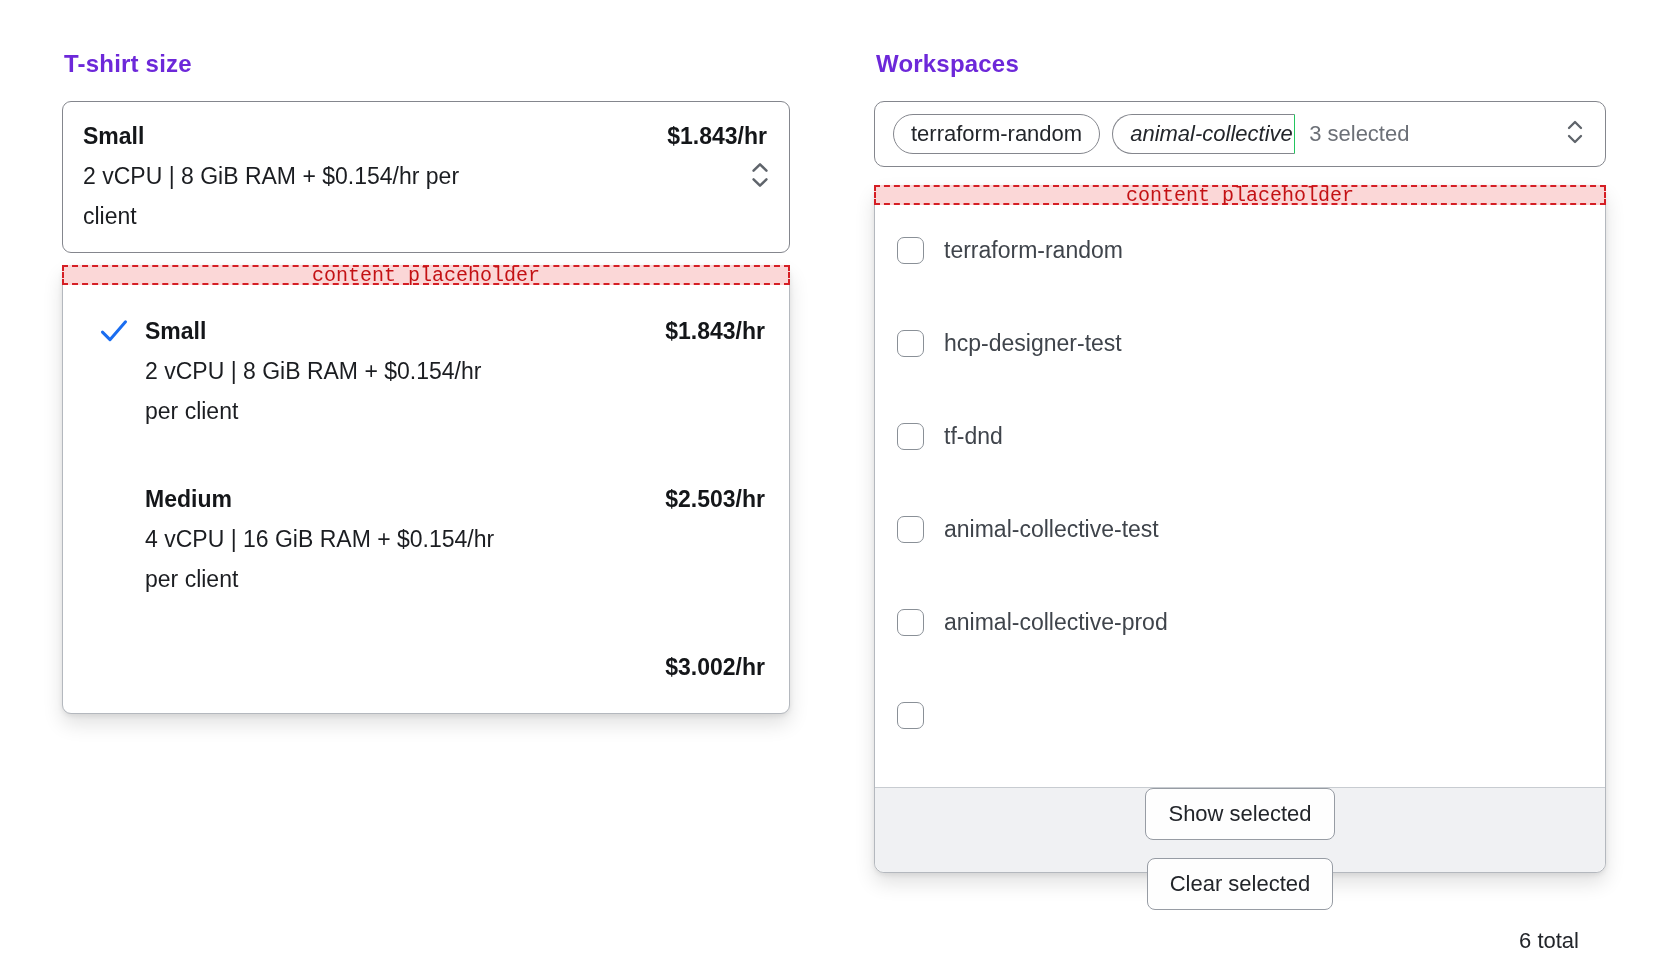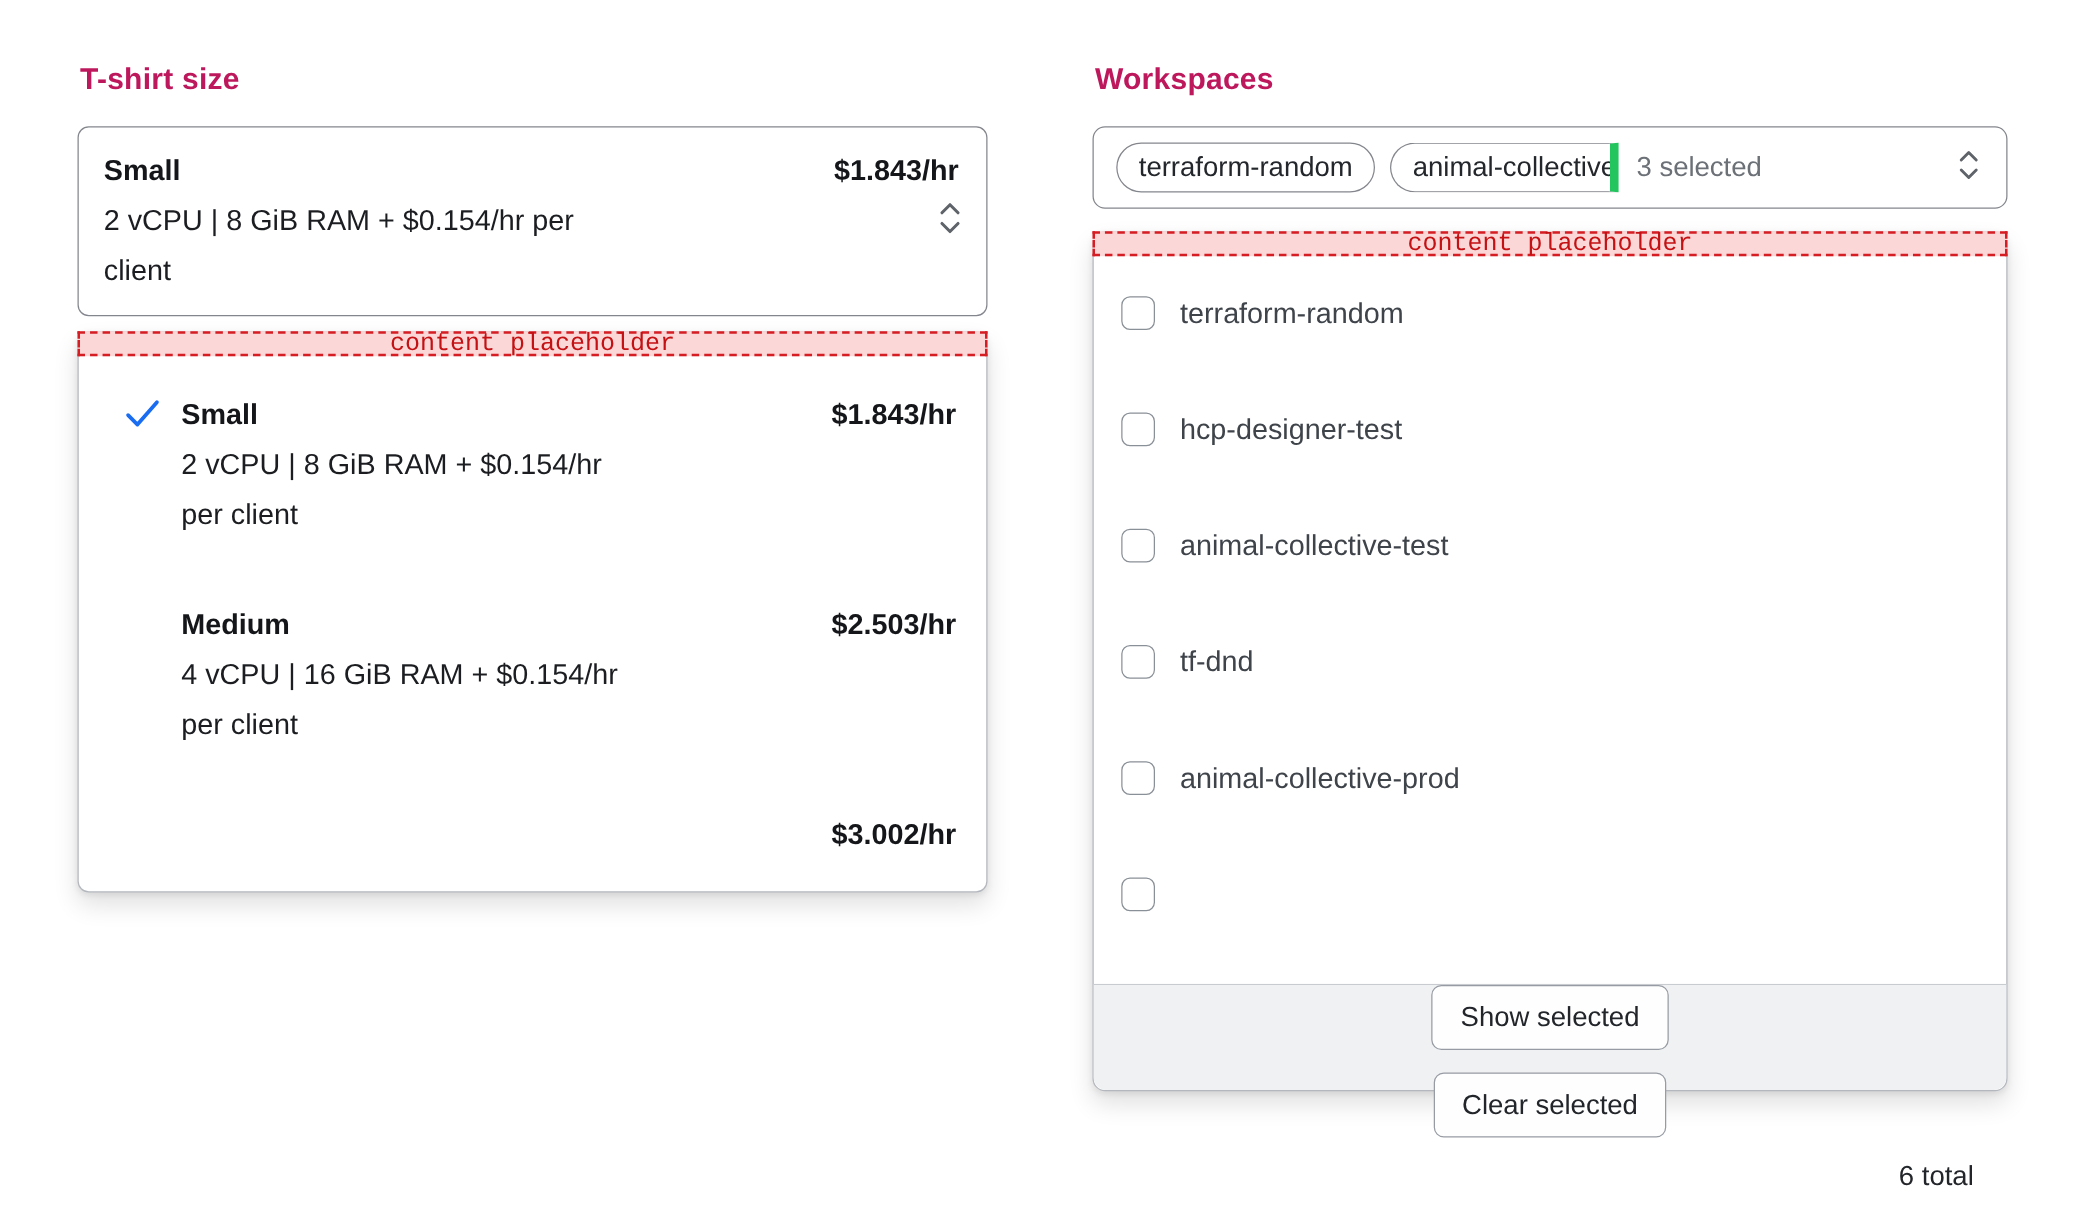--- a/index.html
+++ b/index.html
@@ -4,21 +4,21 @@
 <style>
   html,body{margin:0;padding:0;background:#ffffff;}
   body{
     width:1672px;height:964px;position:relative;overflow:hidden;
     font-family:"Liberation Sans", sans-serif;
     color:#1b1d21;
     -webkit-font-smoothing:antialiased;
   }
   .field-label{
     position:absolute;top:50px;
-    font-size:24px;font-weight:700;color:#be185d;letter-spacing:.2px;
+    font-size:24px;font-weight:700;color:#6d28d9;letter-spacing:.2px;
   }
   
   .ts-label{left:64px;}
   .ts-trigger{
     position:absolute;left:62px;top:101px;width:728px;height:152px;
     box-sizing:border-box;background:#fff;border:1px solid #84868d;border-radius:9px;
     padding:14px 20px;cursor:pointer;
   }
   .ts-trigger .tr-title{font-size:23px;font-weight:700;line-height:40px;color:#141619;}
   .ts-trigger .tr-desc{font-size:23px;line-height:40px;color:#1b1d21;max-width:405px;}
@@ -55,22 +55,23 @@
     box-sizing:border-box;background:#fff;border:1px solid #84868d;border-radius:10px;
     display:flex;align-items:center;padding:0 18px;cursor:pointer;
   }
   .tag-pill{
     box-sizing:border-box;border:1px solid #84868d;border-radius:999px;
     padding:6px 17px;font-size:22px;color:#23262b;white-space:nowrap;
     background:#fff;
   }
   .tag-pill.clipped{
     width:183px;overflow:hidden;padding-right:0;
-    border-radius:999px 0 0 999px;border-right:7px solid #22c55e;
+    border-radius:999px 0 0 999px;border-right:1px solid #22c55e;
     margin-left:12px;
+    font-style:italic;
   }
   .ws-count{font-size:22px;color:#6c7077;margin-left:14px;white-space:nowrap;}
   .ws-trigger .unfold{position:static;transform:none;margin-left:auto;}
   .ws-panel{
     position:absolute;left:874px;top:185px;width:732px;height:688px;
     box-sizing:border-box;background:#fff;border:1px solid #b4b8be;border-radius:10px;
     box-shadow:0 10px 20px rgba(0,0,0,.12), 0 2px 5px rgba(0,0,0,.08);
     display:flex;flex-direction:column;
   }
   .ws-list{flex:1;padding:32px 24px 0 22px;overflow:hidden;}
@@ -166,25 +167,25 @@
     <div class="ws-item">
       <span class="checkbox"></span>
       <span class="ws-item-label">terraform-random</span>
     </div>
     <div class="ws-item">
       <span class="checkbox"></span>
       <span class="ws-item-label">hcp-designer-test</span>
     </div>
     <div class="ws-item">
       <span class="checkbox"></span>
-      <span class="ws-item-label">animal-collective-test</span>
+      <span class="ws-item-label">tf-dnd</span>
     </div>
     <div class="ws-item">
       <span class="checkbox"></span>
-      <span class="ws-item-label">tf-dnd</span>
+      <span class="ws-item-label">animal-collective-test</span>
     </div>
     <div class="ws-item">
       <span class="checkbox"></span>
       <span class="ws-item-label">animal-collective-prod</span>
     </div>
     <div class="ws-item long">
       <span class="checkbox"></span>
     </div>
   </div>
 

